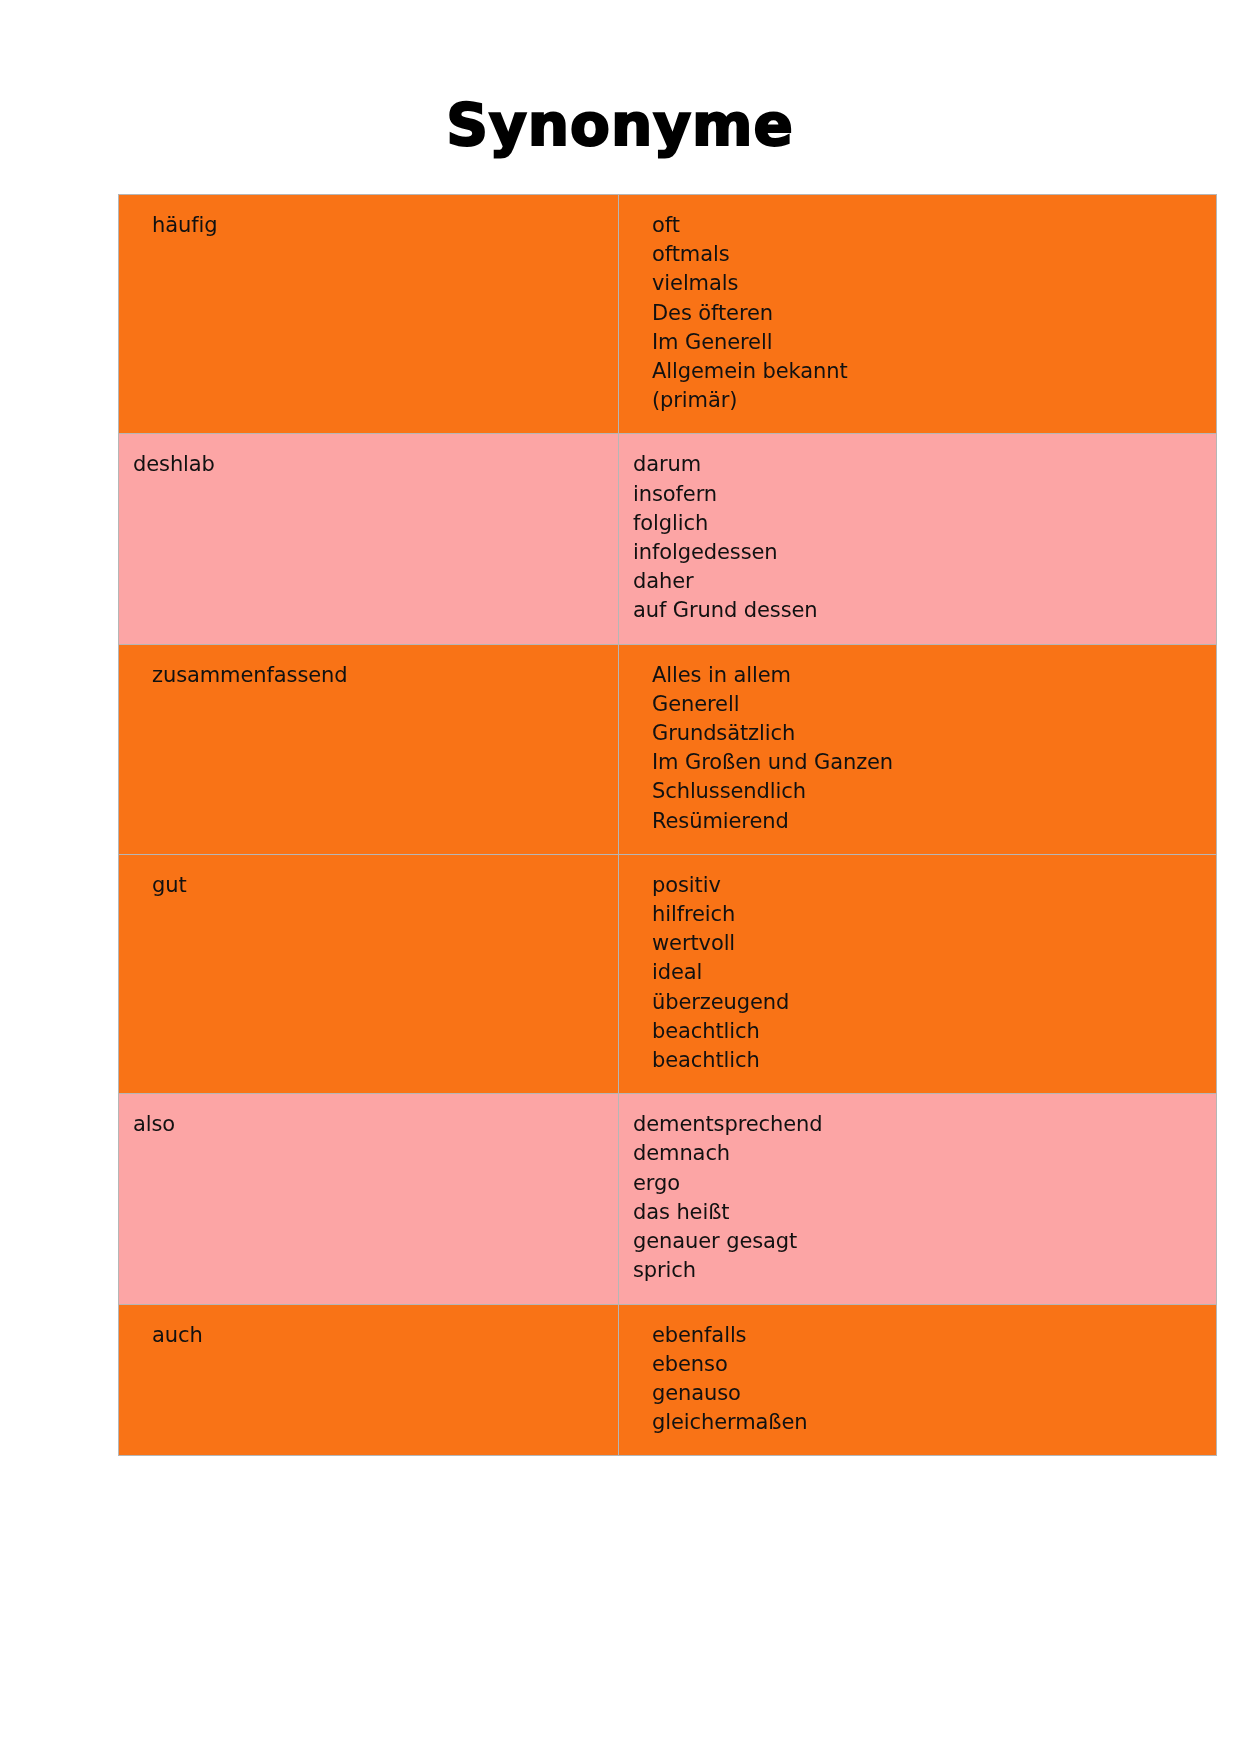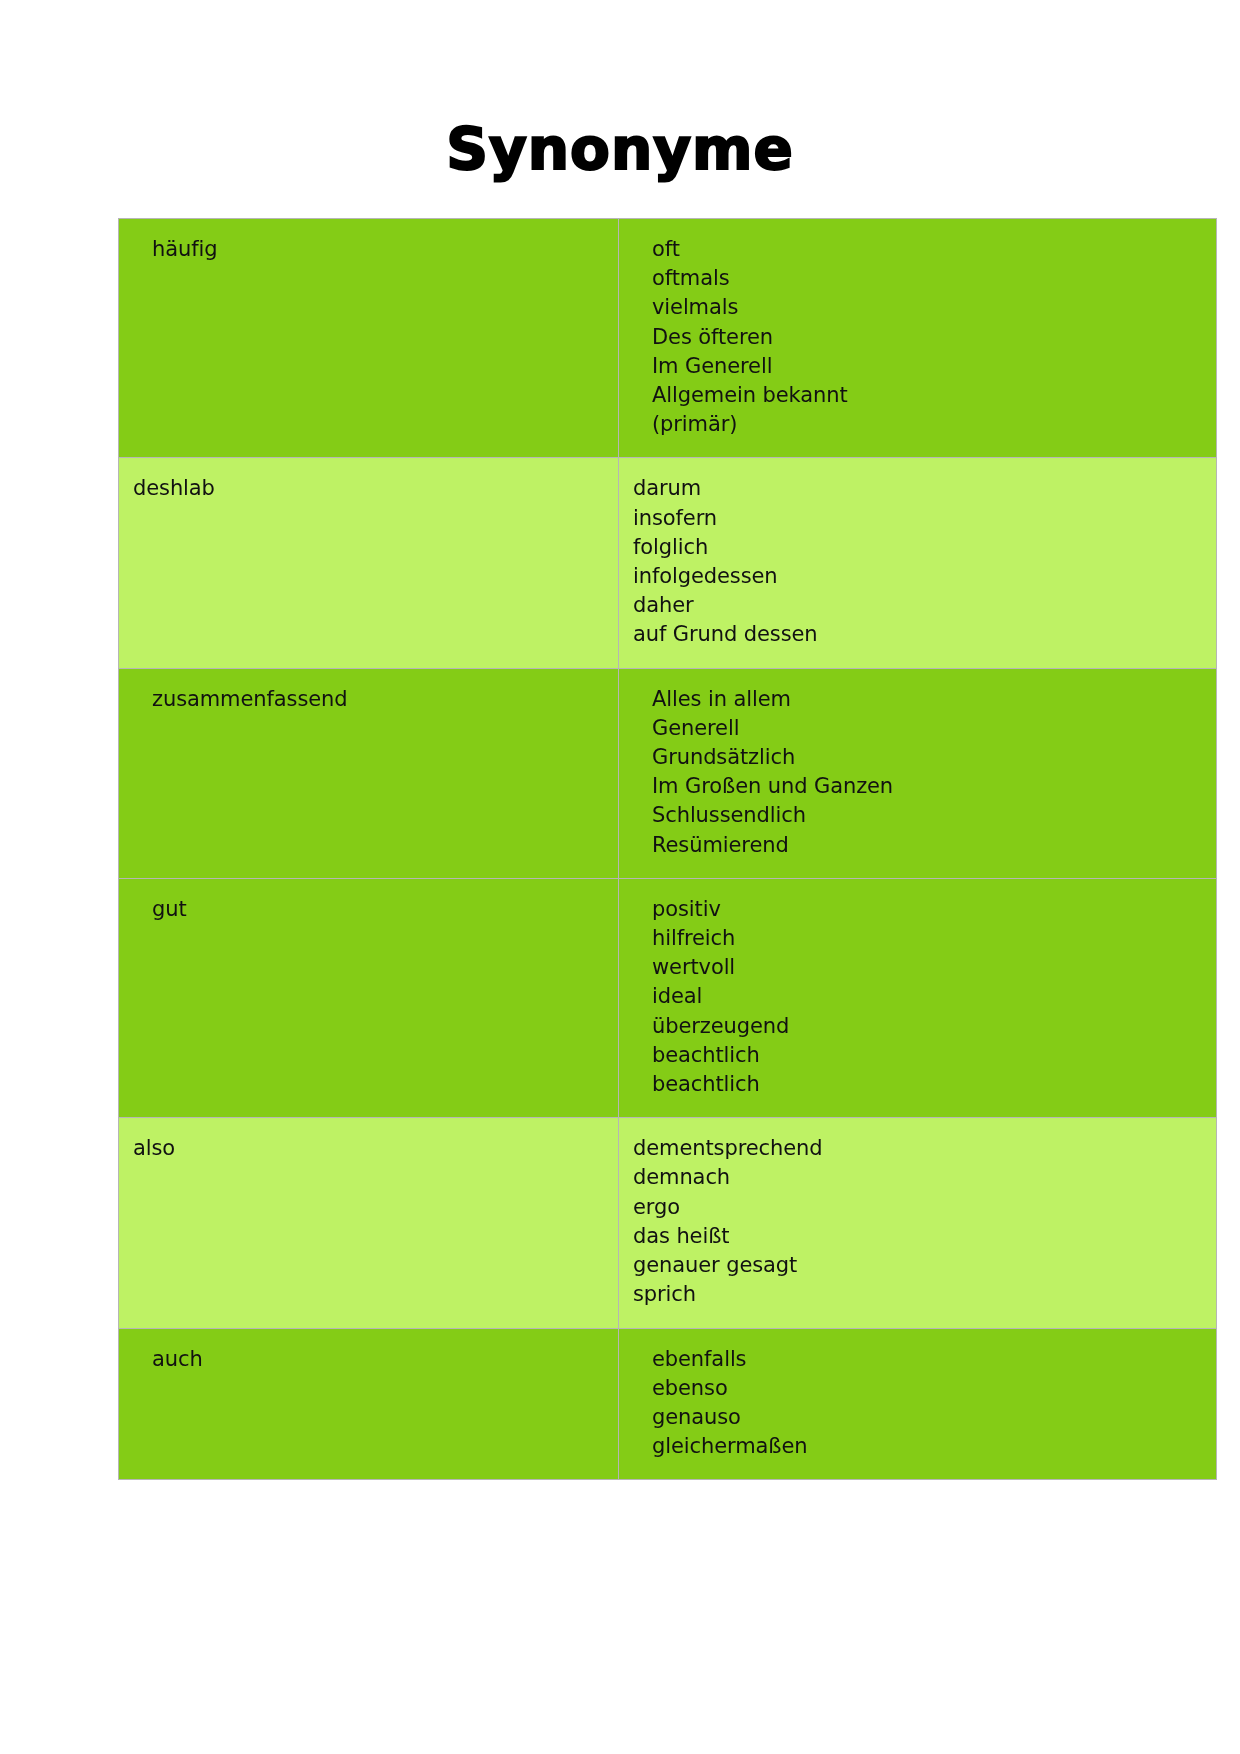--- a/index.html
+++ b/index.html
@@ -24,21 +24,21 @@
     position: relative;
   }
   .doc-title {
     text-align: center;
     font-family: "DejaVu Sans", sans-serif;
     font-weight: 700;
     font-size: 58px;
     letter-spacing: 1px;
     line-height: 1;
     margin: 0;
-    padding-top: 120px;
+    padding-top: 96px;
     padding-bottom: 0;
     color: #000;
     -webkit-text-stroke: 2.2px #000;
     text-rendering: geometricPrecision;
   }
   .table-wrap {
     margin: 0 auto;
     margin-top: 40px;
     width: 1004px;
   }
@@ -58,24 +58,24 @@
     color: #111111;
     letter-spacing: -0.1px;
   }
   table.syn-table td.term-cell {
     width: 452px;
   }
   table.syn-table td.syn-cell {
     width: 550px;
   }
   tr.row-shaded td {
-    background: #bef264;
+    background: #fca5a5;
   }
   tr.row-plain td {
-    background: #84cc16;
+    background: #f97316;
     padding-left: 33px;
   }
   .syn-line {
     display: block;
     white-space: nowrap;
   }
   .term-text {
     display: block;
     white-space: nowrap;
   }

